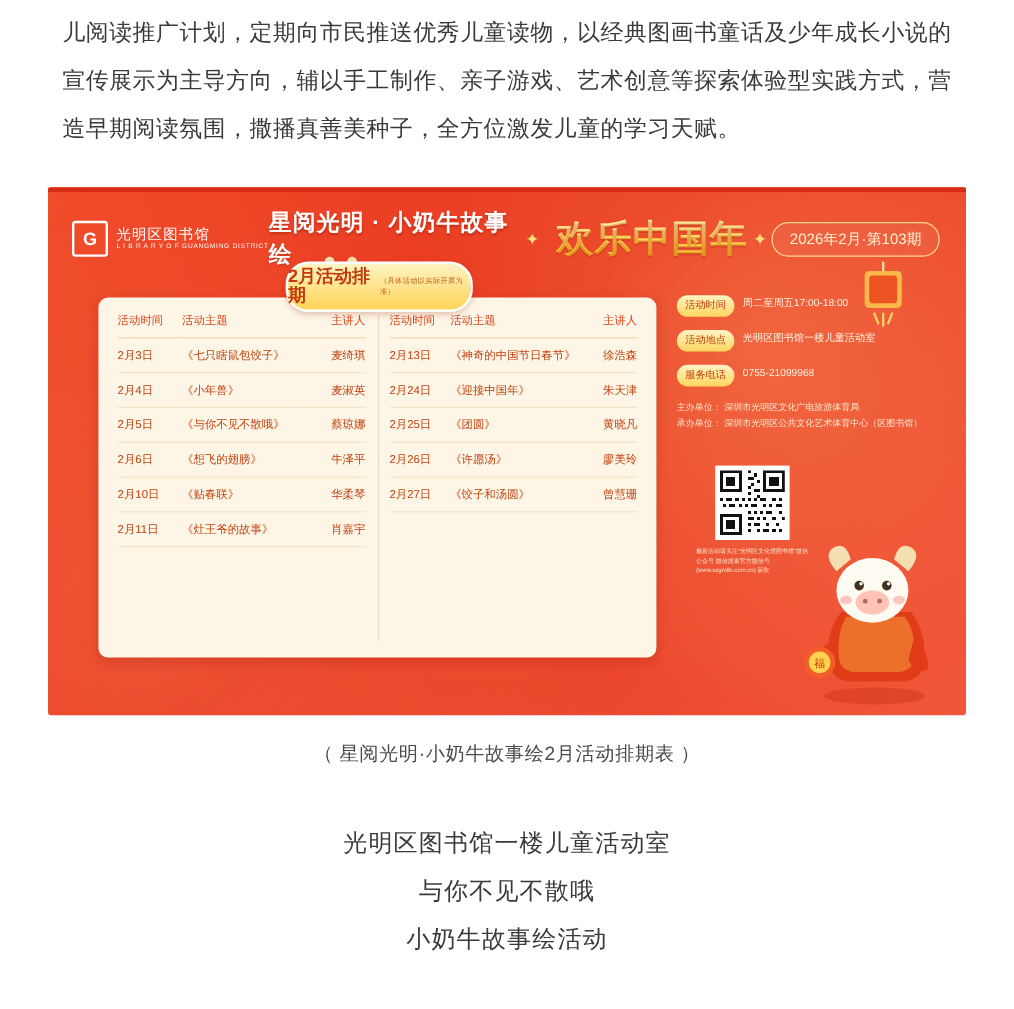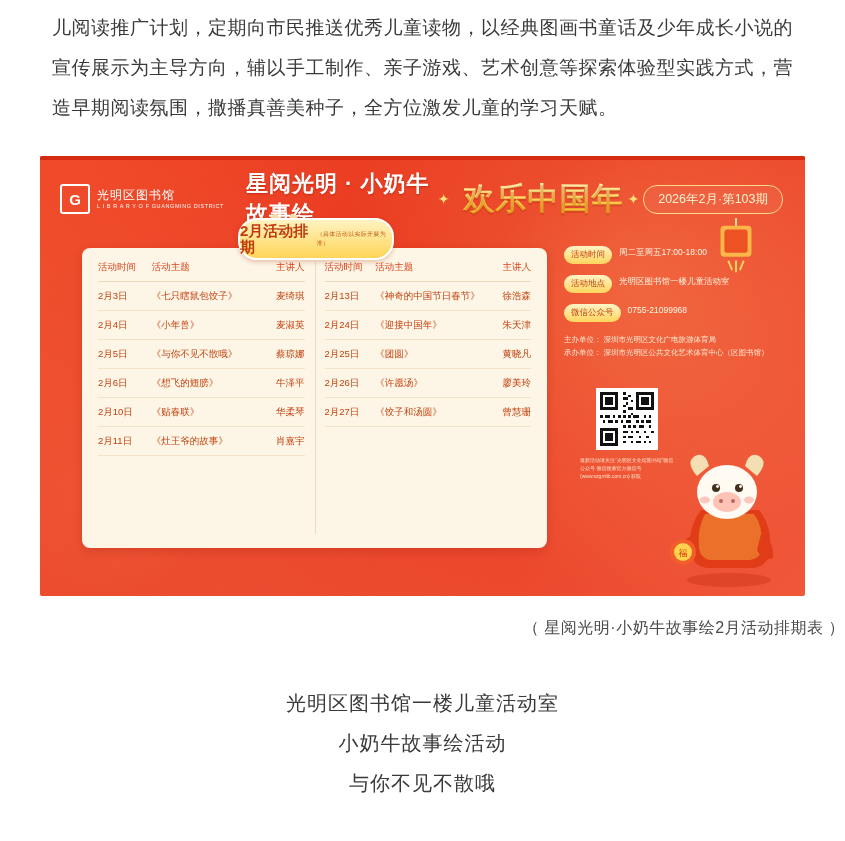--- a/index.html
+++ b/index.html
@@ -81,24 +81,23 @@
     font-weight: bold;
     display: flex; align-items: center; justify-content: center;
     line-height: 1;
   }
   .logo-text { color: #fff; line-height: 1.15; }
   .logo-cn { font-size: 12px; letter-spacing: 1px; }
   .logo-en { font-size: 5.5px; letter-spacing: 0.6px; opacity: .95; }
 
   .header-title {
     color: #fff;
-    font-size: 22px;
+    font-size: 19px;
     font-weight: bold;
     letter-spacing: 1px;
-    margin-left: 22px;
     text-shadow: 0 1px 2px rgba(140,20,0,.45);
   }
   .header-gold {
     margin-left: 10px;
     font-size: 31px;
     font-weight: bold;
     letter-spacing: 1px;
     background: linear-gradient(#fff6c9, #ffd34d 55%, #f0a712);
     -webkit-background-clip: text;
     background-clip: text;
@@ -257,21 +256,21 @@
     position: absolute;
     right: 40px; top: 62px;
     width: 58px; height: 58px;
     z-index: 3;
     opacity: .95;
   }
 
   
   .caption {
     margin-top: 22px;
-    text-align: right;
+    text-align: center;
     font-size: 16px;
     color: #4a4a4a;
     letter-spacing: .5px;
   }
   .closing {
     margin-top: 44px;
     text-align: center;
   }
   .closing div {
     font-size: 20px;
@@ -421,21 +420,21 @@
     <div class="info">
       <div class="info-row">
         <div class="info-tag">活动时间</div>
         <div class="info-val">周二至周五17:00-18:00</div>
       </div>
       <div class="info-row">
         <div class="info-tag">活动地点</div>
         <div class="info-val">光明区图书馆一楼儿童活动室</div>
       </div>
       <div class="info-row">
-        <div class="info-tag">微信公众号</div>
+        <div class="info-tag">服务电话</div>
         <div class="info-val">0755-21099968</div>
       </div>
       <div class="org-lines">
         <div>主办单位： 深圳市光明区文化广电旅游体育局</div>
         <div>承办单位： 深圳市光明区公共文化艺术体育中心（区图书馆）</div>
       </div>
     </div>
 
     <div class="qr">
       <svg width="54" height="54" viewBox="0 0 21 21" shape-rendering="crispEdges">
@@ -521,16 +520,16 @@
       <circle cx="22" cy="112" r="9" fill="#ffd34d"></circle>
       <text x="22" y="116" font-size="9" text-anchor="middle" fill="#d8330f" font-family="'Liberation Sans',sans-serif">福</text>
       <path d="M100 94 q14 8 12 24 q-10 4 -16 -8 z" fill="#e03c18"></path>
     </svg>
   </div>
 
   <div class="caption">（ 星阅光明·小奶牛故事绘2月活动排期表 ）</div>
 
   <div class="closing">
     <div>光明区图书馆一楼儿童活动室</div>
+    <div>与你不见不散哦</div>
     <div>小奶牛故事绘活动</div>
-    <div>与你不见不散哦</div>
   </div>
 </div>
 
 </body></html>

